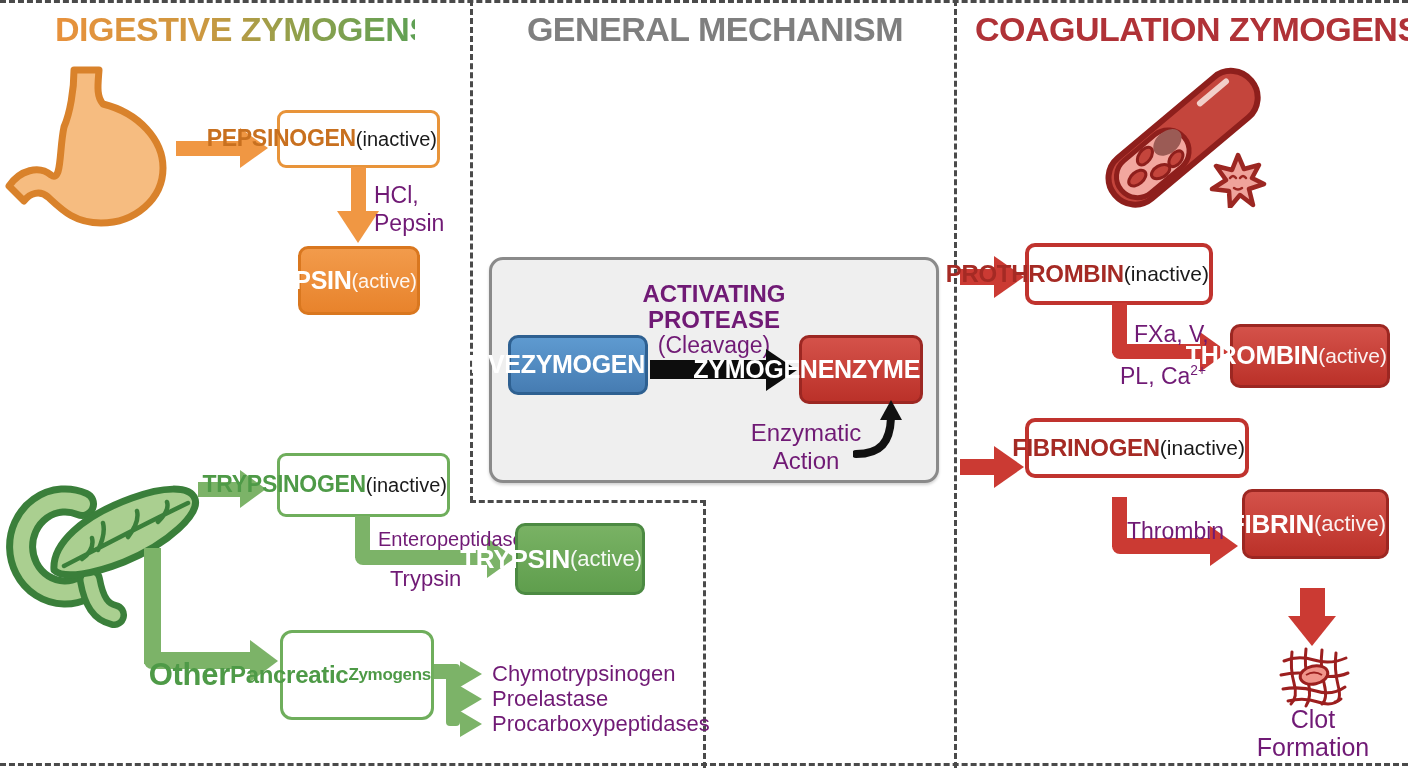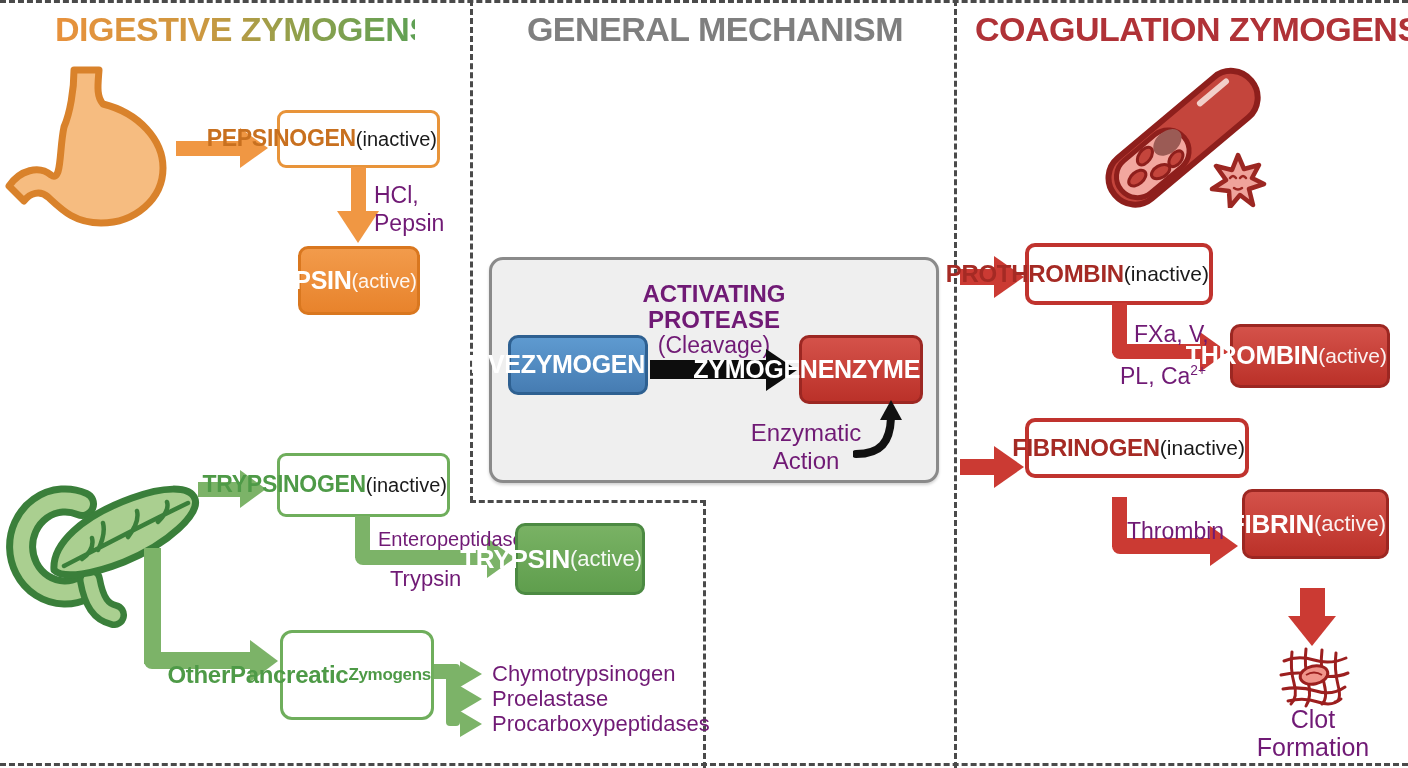--- a/index.html
+++ b/index.html
@@ -108,21 +108,21 @@
     <span class="bstate" style="font-size:22px">(active)</span>
   </div>
 
   <div class="abs">
     <div class="shaft" style="left:144px;top:548px;width:17px;height:116px;background:#7CB368"></div>
     <div class="shaft" style="left:144px;top:652px;width:106px;height:17px;background:#7CB368;border-bottom-left-radius:8px"></div>
     <div class="tri" style="left:250px;top:640px;border-top:21px solid transparent;border-bottom:21px solid transparent;border-left:28px solid #7CB368"></div>
   </div>
 
   <div class="box o-green" style="left:280px;top:630px;width:154px;height:90px;border-radius:12px">
-    <span class="bname t-green" style="font-size:24px">Other</span>
+    <span class="bname t-green" style="font-size:31px">Other</span>
     <span class="bname t-green" style="font-size:24px">Pancreatic</span>
     <span class="bname t-green" style="font-size:17px">Zymogens</span>
   </div>
 
   <div class="abs">
     <div class="shaft" style="left:434px;top:664px;width:20px;height:15px;background:#7CB368"></div>
     <div class="shaft" style="left:446px;top:664px;width:14px;height:62px;background:#7CB368;border-radius:4px"></div>
     <div class="tri" style="left:460px;top:661px;border-top:13px solid transparent;border-bottom:13px solid transparent;border-left:22px solid #7CB368"></div>
     <div class="tri" style="left:460px;top:686px;border-top:13px solid transparent;border-bottom:13px solid transparent;border-left:22px solid #7CB368"></div>
     <div class="tri" style="left:460px;top:711px;border-top:13px solid transparent;border-bottom:13px solid transparent;border-left:22px solid #7CB368"></div>

